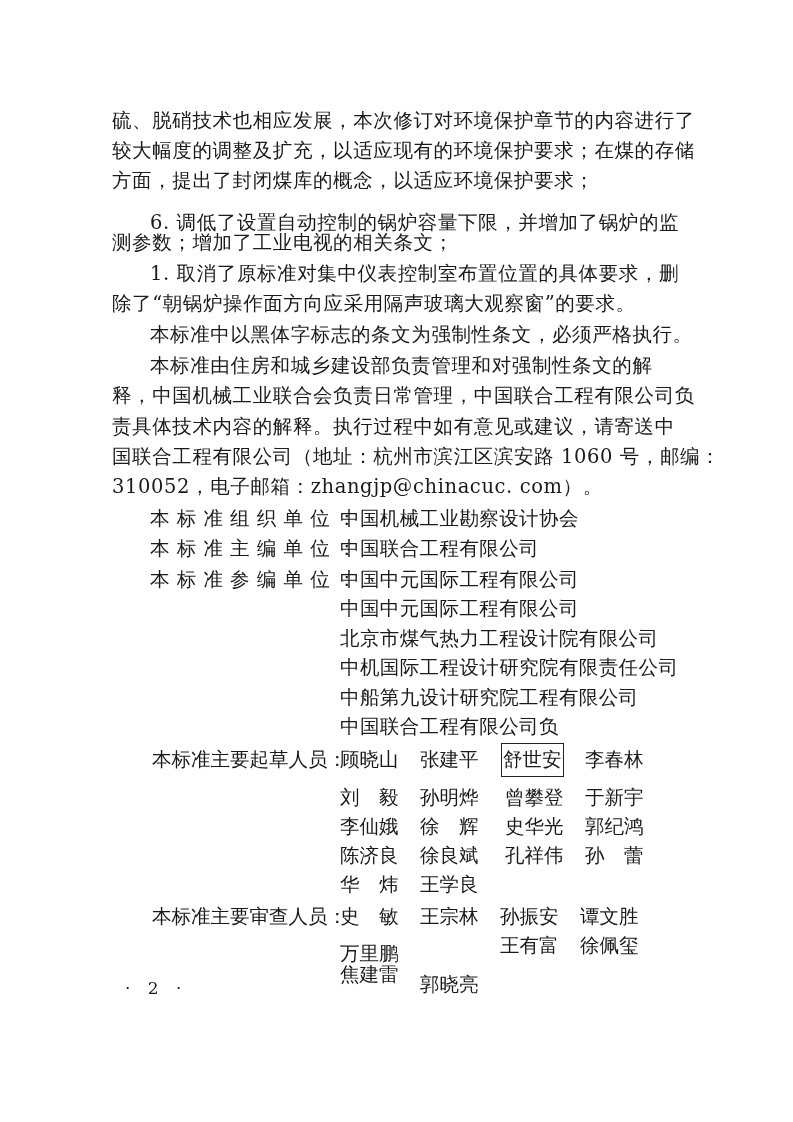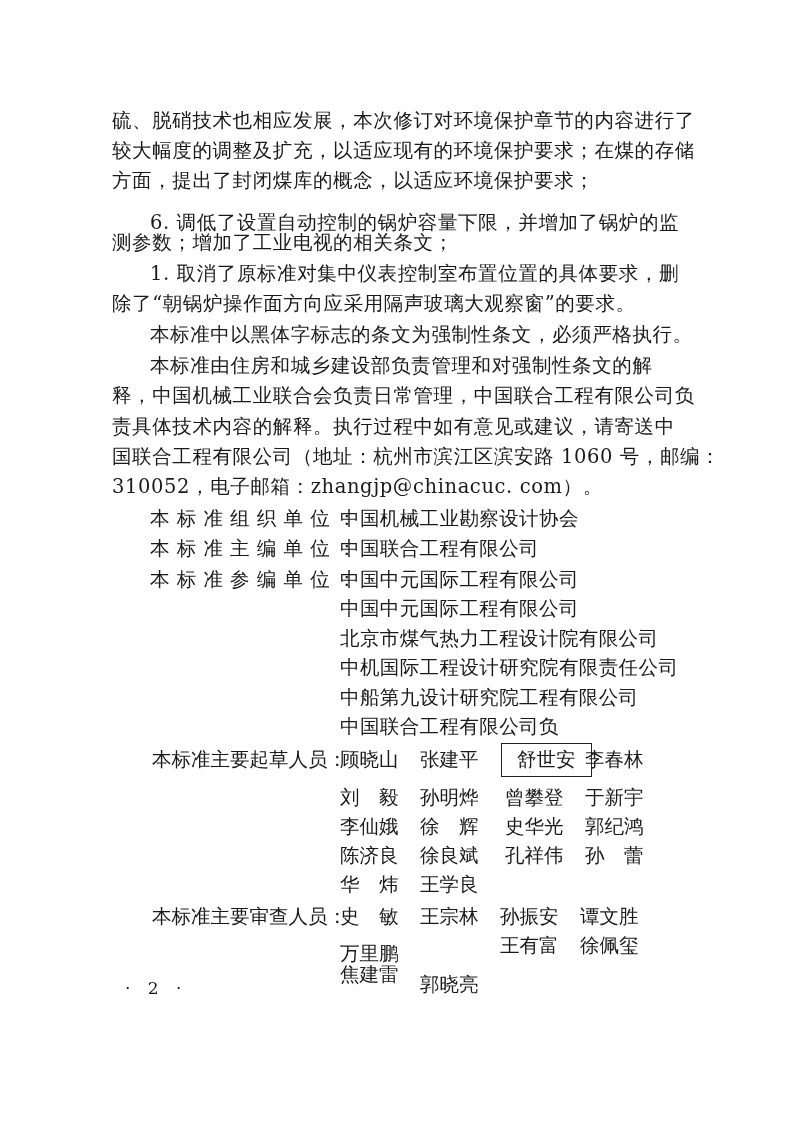--- a/index.html
+++ b/index.html
@@ -10,21 +10,21 @@
   }
   .line {
     position: absolute; left: 112px; font-size: 19.5px; line-height: 30px;
     white-space: nowrap; letter-spacing: 0.6px;
   }
   .indent { left: 150px; }
   .lbl { position: absolute; left: 150px; font-size: 19.5px; line-height: 30px; white-space: nowrap; }
   .lbl-spaced { letter-spacing: 7.2px; }
   .val { position: absolute; left: 340px; font-size: 19.5px; line-height: 30px; white-space: nowrap; letter-spacing: 0.4px; text-align: right; }
   .name { position: absolute; font-size: 19.5px; line-height: 30px; white-space: nowrap; text-align: right; }
-  .boxed { outline: 1px solid #222; outline-offset: 1px; padding: 0 14px; }
+  .boxed { outline: 1px solid #222; outline-offset: 1px; padding: 0 0; }
   .pageno { position: absolute; left: 125px; top: 976px; font-size: 17px; line-height: 24px; letter-spacing: 6px; }
 </style>
 </head>
 <body>
 
 <div>
   <div class="line" style="top:106px">硫、脱硝技术也相应发展，本次修订对环境保护章节的内容进行了</div>
   <div class="line" style="top:136px">较大幅度的调整及扩充，以适应现有的环境保护要求；在煤的存储</div>
   <div class="line" style="top:166px">方面，提出了封闭煤库的概念，以适应环境保护要求；</div>
   <div class="line indent" style="top:208px">6. 调低了设置自动控制的锅炉容量下限，并增加了锅炉的监</div>

